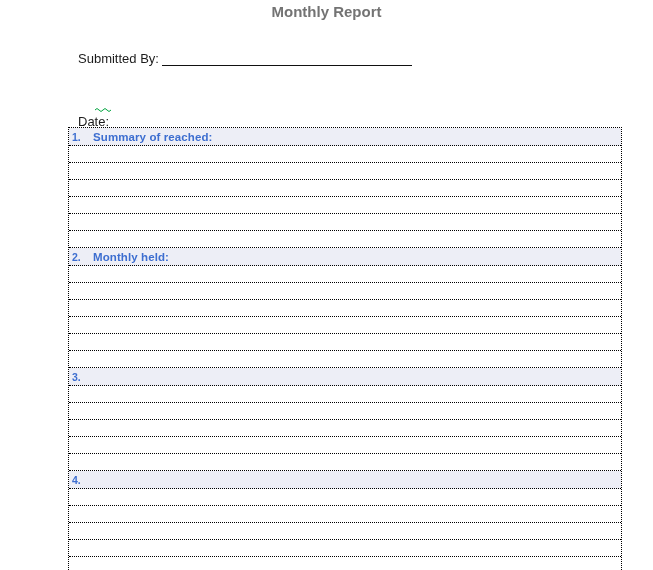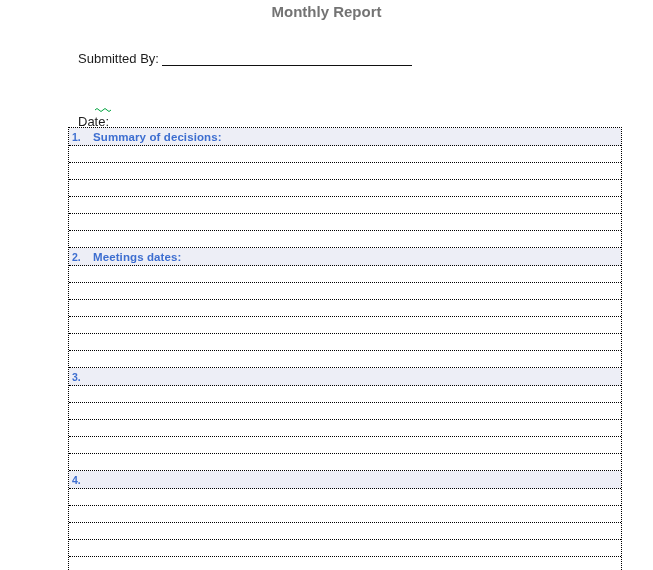--- a/index.html
+++ b/index.html
@@ -96,33 +96,33 @@
   </div>
 
   <svg class="squiggle" width="18" height="5" viewBox="0 0 18 5">
     <path d="M0,3 q2,-3 4,0 t4,0 t4,0 t4,0" fill="none" stroke="#00a33e" stroke-width="1"></path>
   </svg>
 
   <div class="report-table">
       <div class="section">
         <div class="header-row">
           <span class="num">1.</span>
-          <span class="heading">Summary of decisions:</span>
+          <span class="heading">Summary of reached:</span>
         </div>
         <div class="blank-row"></div>
         <div class="blank-row"></div>
         <div class="blank-row"></div>
         <div class="blank-row"></div>
         <div class="blank-row"></div>
         <div class="blank-row"></div>
       </div>
       <div class="section">
         <div class="header-row">
           <span class="num">2.</span>
-          <span class="heading">Meetings dates:</span>
+          <span class="heading">Monthly held:</span>
         </div>
         <div class="blank-row"></div>
         <div class="blank-row"></div>
         <div class="blank-row"></div>
         <div class="blank-row"></div>
         <div class="blank-row"></div>
         <div class="blank-row"></div>
       </div>
       <div class="section">
         <div class="header-row">

